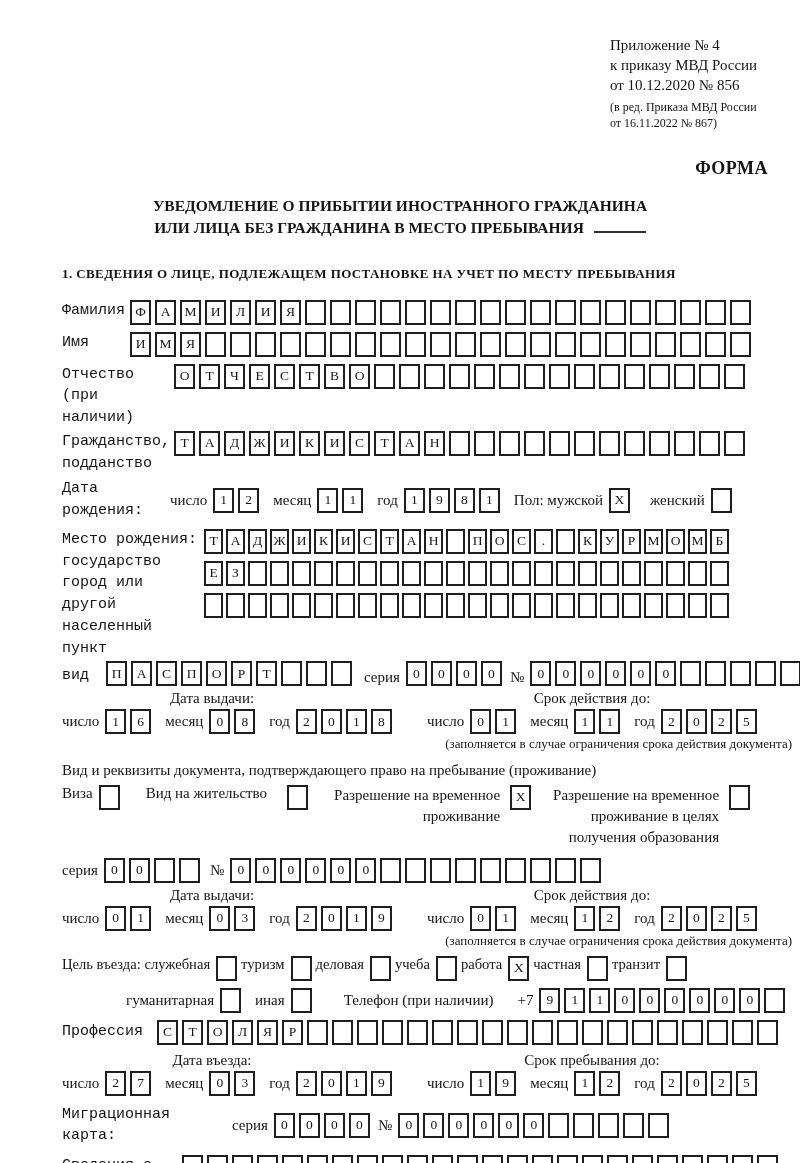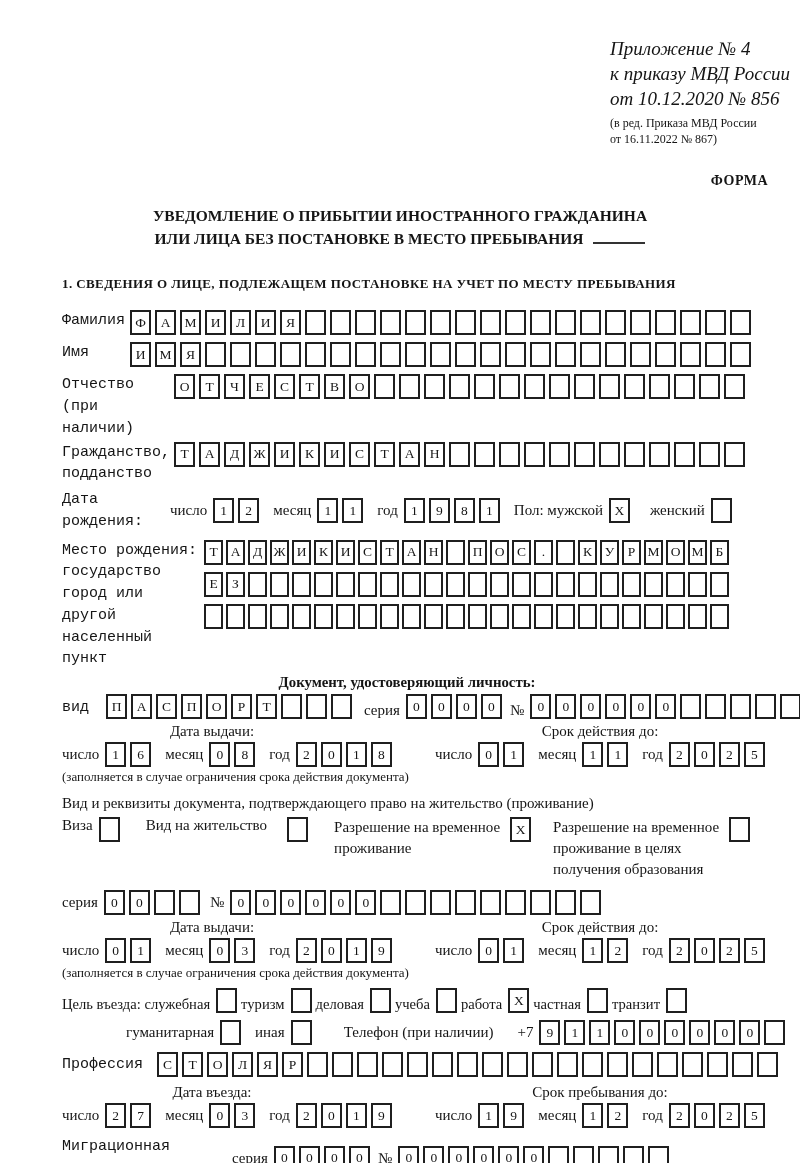--- a/index.html
+++ b/index.html
@@ -3,46 +3,46 @@
 <meta charset="utf-8">
 <style>
   * { box-sizing: content-box; }
   html,body { margin:0; padding:0; background:#888; }
   .page {
     width:800px; height:1163px; background:#ffffff; color:#151515;
     font-family:"Liberation Serif","DejaVu Serif",serif;
     font-size:15px; position:relative; overflow:hidden;
     padding:36px 8px 10px 62px; box-sizing:border-box;
   }
-  .hdr { margin-left:548px; line-height:1.32; font-size:19px;font-style:italic; }
+  .hdr { margin-left:548px; line-height:1.32; font-size:15px; }
   .hdr2 { margin-left:548px; line-height:1.3; font-size:12px; margin-top:5px; }
-  .forma { text-align:right; font-weight:bold; font-size:14px; margin:26px 24px 0 0; letter-spacing:.5px; }
+  .forma { text-align:right; font-weight:bold; font-size:18px; margin:26px 24px 0 0; letter-spacing:.5px; }
   .title { text-align:center; font-weight:bold; font-size:15.5px; line-height:1.45; margin:16px 0 0 -54px; }
   .title .uline { display:inline-block; width:52px; border-bottom:2px solid #333; height:14px; margin-left:10px; }
   .sect { font-weight:bold; font-size:13px; letter-spacing:.4px; margin:26px 0 18px 0; }
   .row { display:flex; align-items:flex-start; }
   .lbl { flex:none; line-height:1.45;font-family:Liberation Mono, monospace; }
   .cells { display:inline-flex; flex-wrap:nowrap; flex:none; }
   .cell {
     display:inline-flex; align-items:center; justify-content:center;
     width:17px; height:21px; border:2px solid #1f1f1f; margin-right:4px;
     font-size:13.5px; flex:none; background:#fff;
   }
   .tight .cell { width:15px; margin-right:3px; }
   .mb7 { margin-bottom:7px; } .mb4 { margin-bottom:4px; } .mb2 { margin-bottom:2px; }
   .dlabel { margin:0 6px 0 0; }
   .dgrp { display:inline-flex; align-items:center; margin-right:10px; }
-  .datepair { display:flex;gap:8px; }
+  .datepair { display:flex; }
   .datecol-l { width:365px; flex:none; }
   .datecol-r { flex:1; }
   .dhead-l { text-align:center; width:300px; margin-bottom:2px; }
   .dhead-r { text-align:center; width:330px; margin-bottom:2px; }
-  .note { font-size:13px; text-align:left; margin:2px 0 7px 0; }
+  .note { font-size:13px; text-align:right; margin:2px 0 7px 0; }
   .cbx { display:inline-flex; align-items:flex-start; }
-  .cbx .lab2 { text-align:left; line-height:1.4; }
+  .cbx .lab2 { text-align:right; line-height:1.4; }
   .dochead { font-weight:bold; text-align:center; margin:4px 40px 3px 0; font-size:14.8px; }
   .small-gap { margin-left:6px; }
 </style>
 </head>
 <body>
 
 <div class="page">
 
   <div class="hdr">
     <div>Приложение № 4</div>
@@ -50,21 +50,21 @@
     <div>от 10.12.2020 № 856</div>
   </div>
   <div class="hdr2">
     <div>(в ред. Приказа МВД России</div>
     <div>от 16.11.2022 № 867)</div>
   </div>
   <div class="forma">ФОРМА</div>
 
   <div class="title">
     <div>УВЕДОМЛЕНИЕ О ПРИБЫТИИ ИНОСТРАННОГО ГРАЖДАНИНА</div>
-    <div><span>ИЛИ ЛИЦА БЕЗ ПОСТАНОВКЕ В МЕСТО ПРЕБЫВАНИЯ</span><span class="uline"></span></div>
+    <div><span>ИЛИ ЛИЦА БЕЗ ГРАЖДАНИНА В МЕСТО ПРЕБЫВАНИЯ</span><span class="uline"></span></div>
   </div>
 
   <div class="sect">1. СВЕДЕНИЯ О ЛИЦЕ, ПОДЛЕЖАЩЕМ ПОСТАНОВКЕ НА УЧЕТ ПО МЕСТУ ПРЕБЫВАНИЯ</div>
 
   <div class="row mb7">
     <div class="lbl" style="width:68px">Фамилия</div>
     <span class="cells">
         <span class="cell">Ф</span>
         <span class="cell">А</span>
         <span class="cell">М</span>
@@ -309,21 +309,20 @@
           <span class="cell"></span>
           <span class="cell"></span>
           <span class="cell"></span>
           <span class="cell"></span>
           <span class="cell"></span>
           <span class="cell"></span>
         </div>
     </div>
   </div>
 
-  <div class="dochead">Документ, удостоверяющий личность:</div>
 
   <div class="row mb4" style="align-items:flex-end">
     <span class="lbl" style="width:44px">вид</span>
     <span class="cells">
         <span class="cell">П</span>
         <span class="cell">А</span>
         <span class="cell">С</span>
         <span class="cell">П</span>
         <span class="cell">О</span>
         <span class="cell">Р</span>
@@ -409,21 +408,21 @@
               <span class="cell">2</span>
               <span class="cell">5</span>
             </span>
           </span>
       </div>
     </div>
   </div>
   <div class="note">(заполняется в случае ограничения срока действия документа)</div>
 
   <div class="mb2" style="line-height:1.55">
-    <div>Вид и реквизиты документа, подтверждающего право на жительство (проживание)</div>
+    <div>Вид и реквизиты документа, подтверждающего право на пребывание (проживание)</div>
   </div>
 
   <div class="row" style="margin-bottom:10px">
     <span class="cbx">
       <span class="dlabel">Виза</span>
       <span class="cells">
           <span class="cell"></span>
         </span>
     </span>
     <span class="cbx" style="margin-left:22px">
@@ -534,21 +533,21 @@
               <span class="cell">0</span>
               <span class="cell">2</span>
               <span class="cell">5</span>
             </span>
           </span>
       </div>
     </div>
   </div>
   <div class="note">(заполняется в случае ограничения срока действия документа)</div>
 
-  <div class="row mb7" style="align-items:flex-end; font-size:14.6px">
+  <div class="row mb7" style="align-items:flex-start; font-size:14.6px">
     <span class="dlabel">Цель въезда: служебная</span>
     <span class="cells">
         <span class="cell"></span>
       </span>
     <span class="dlabel">туризм</span>
     <span class="cells">
         <span class="cell"></span>
       </span>
     <span class="dlabel">деловая</span>
     <span class="cells">

